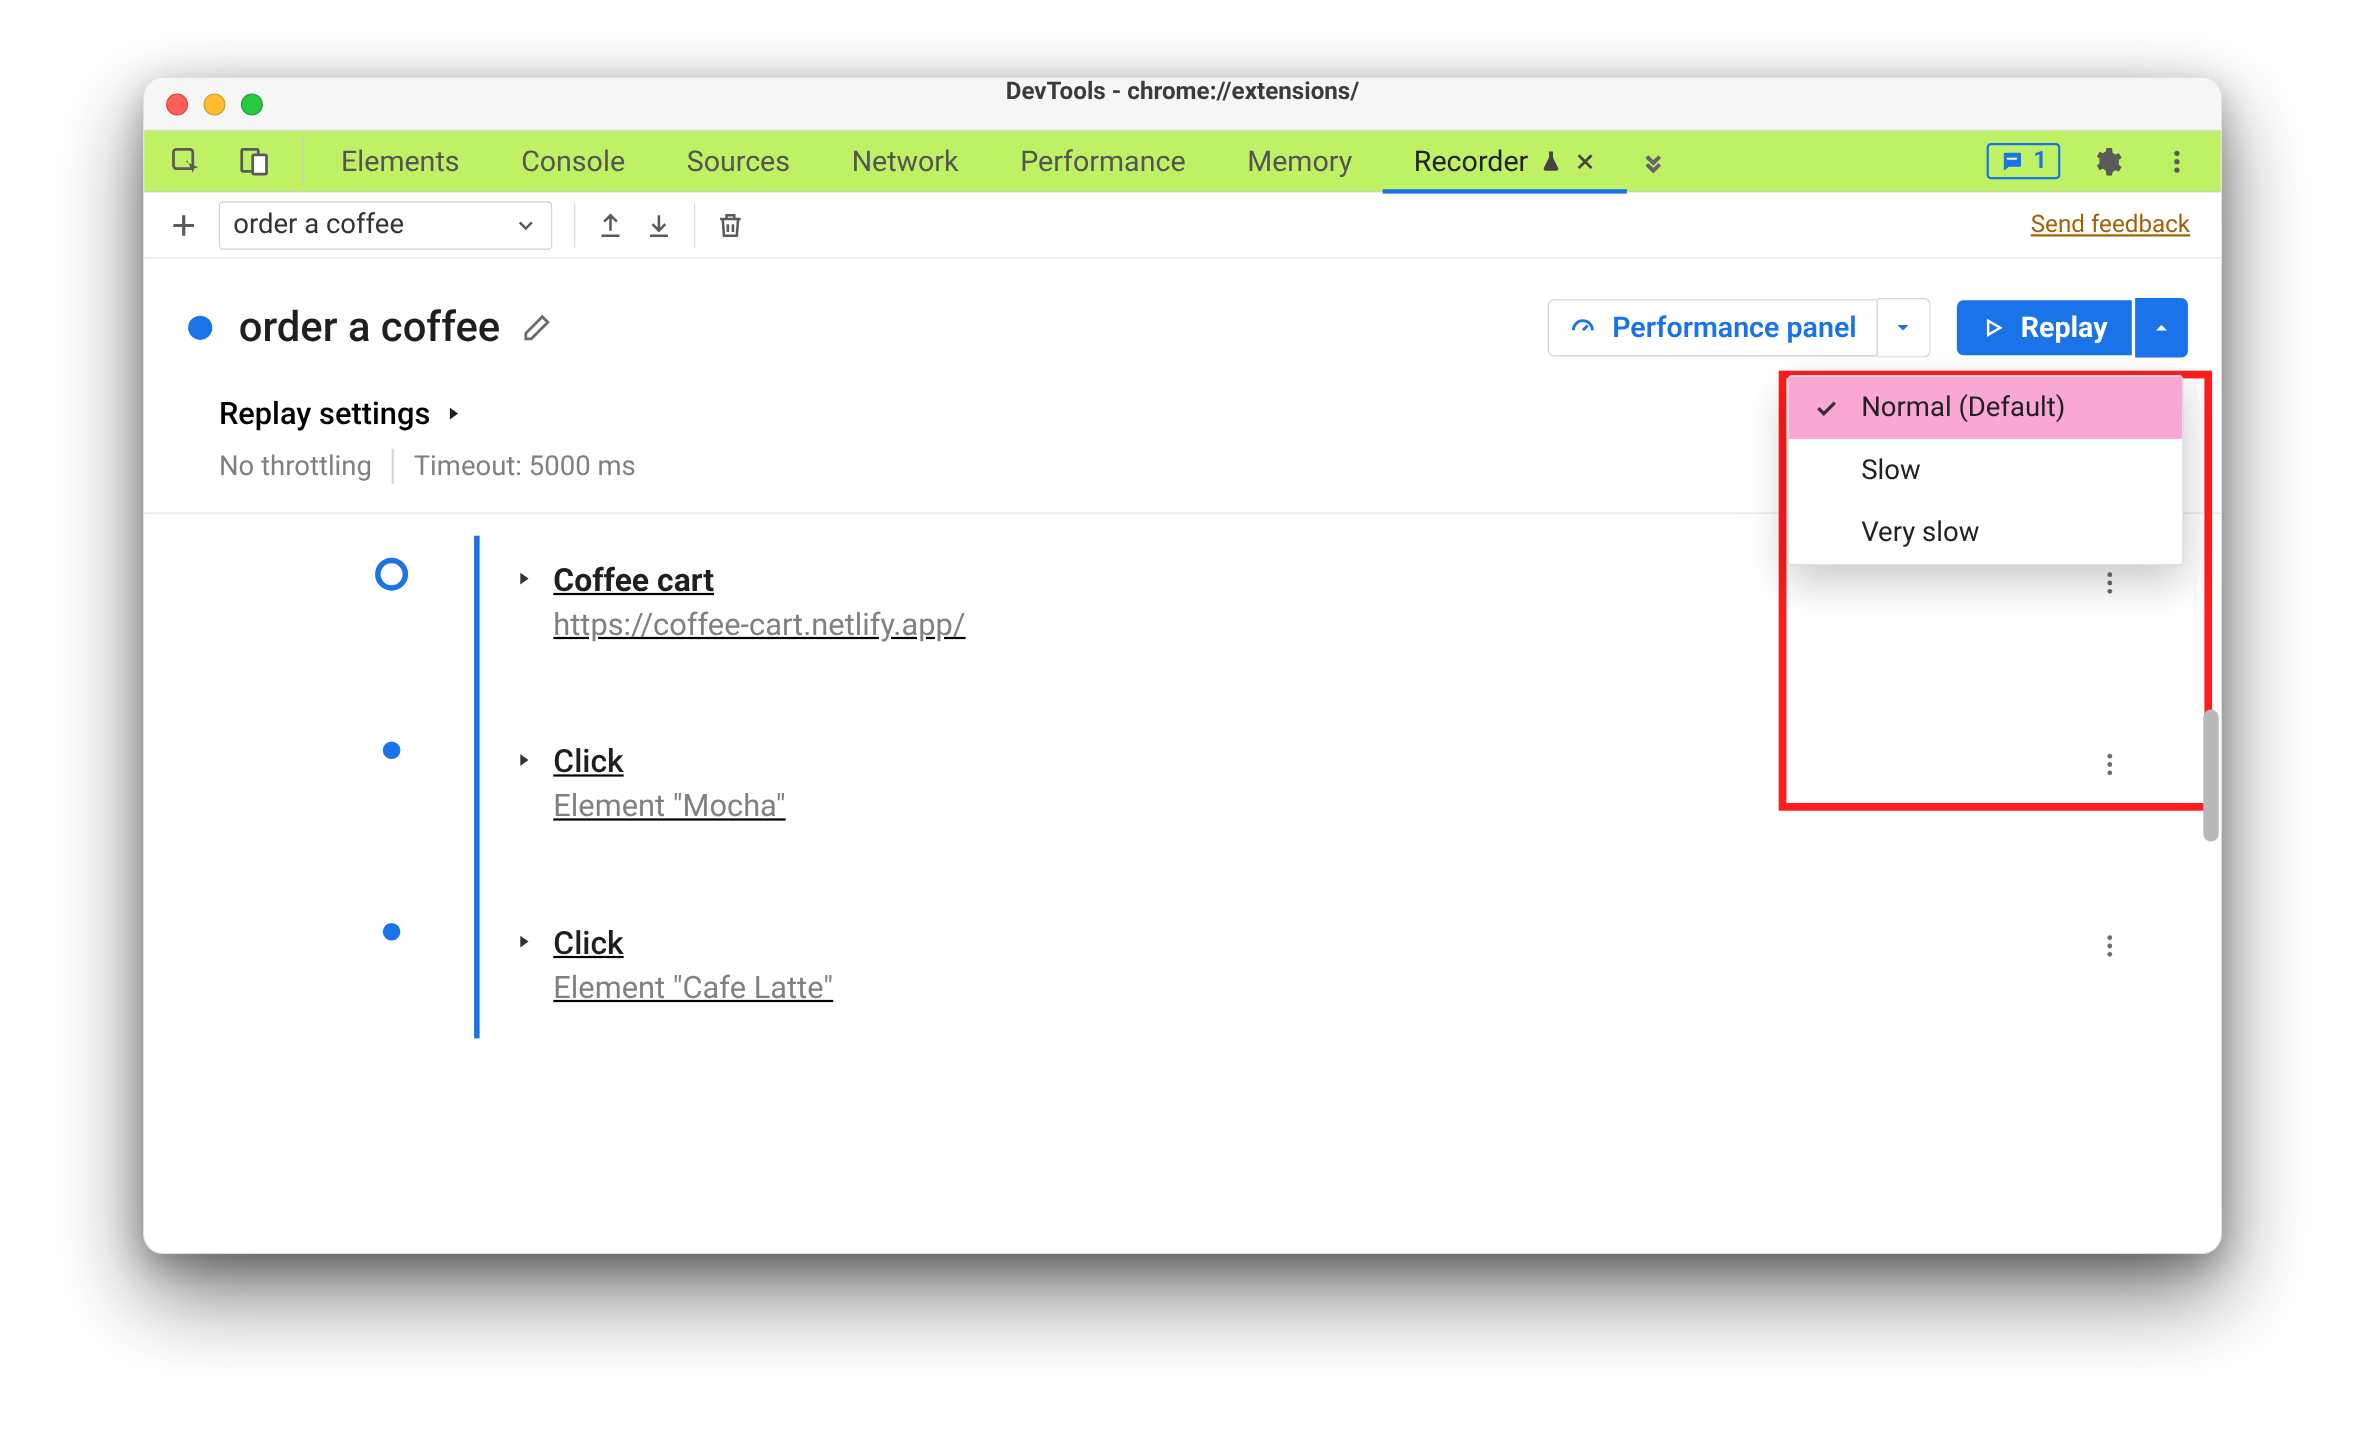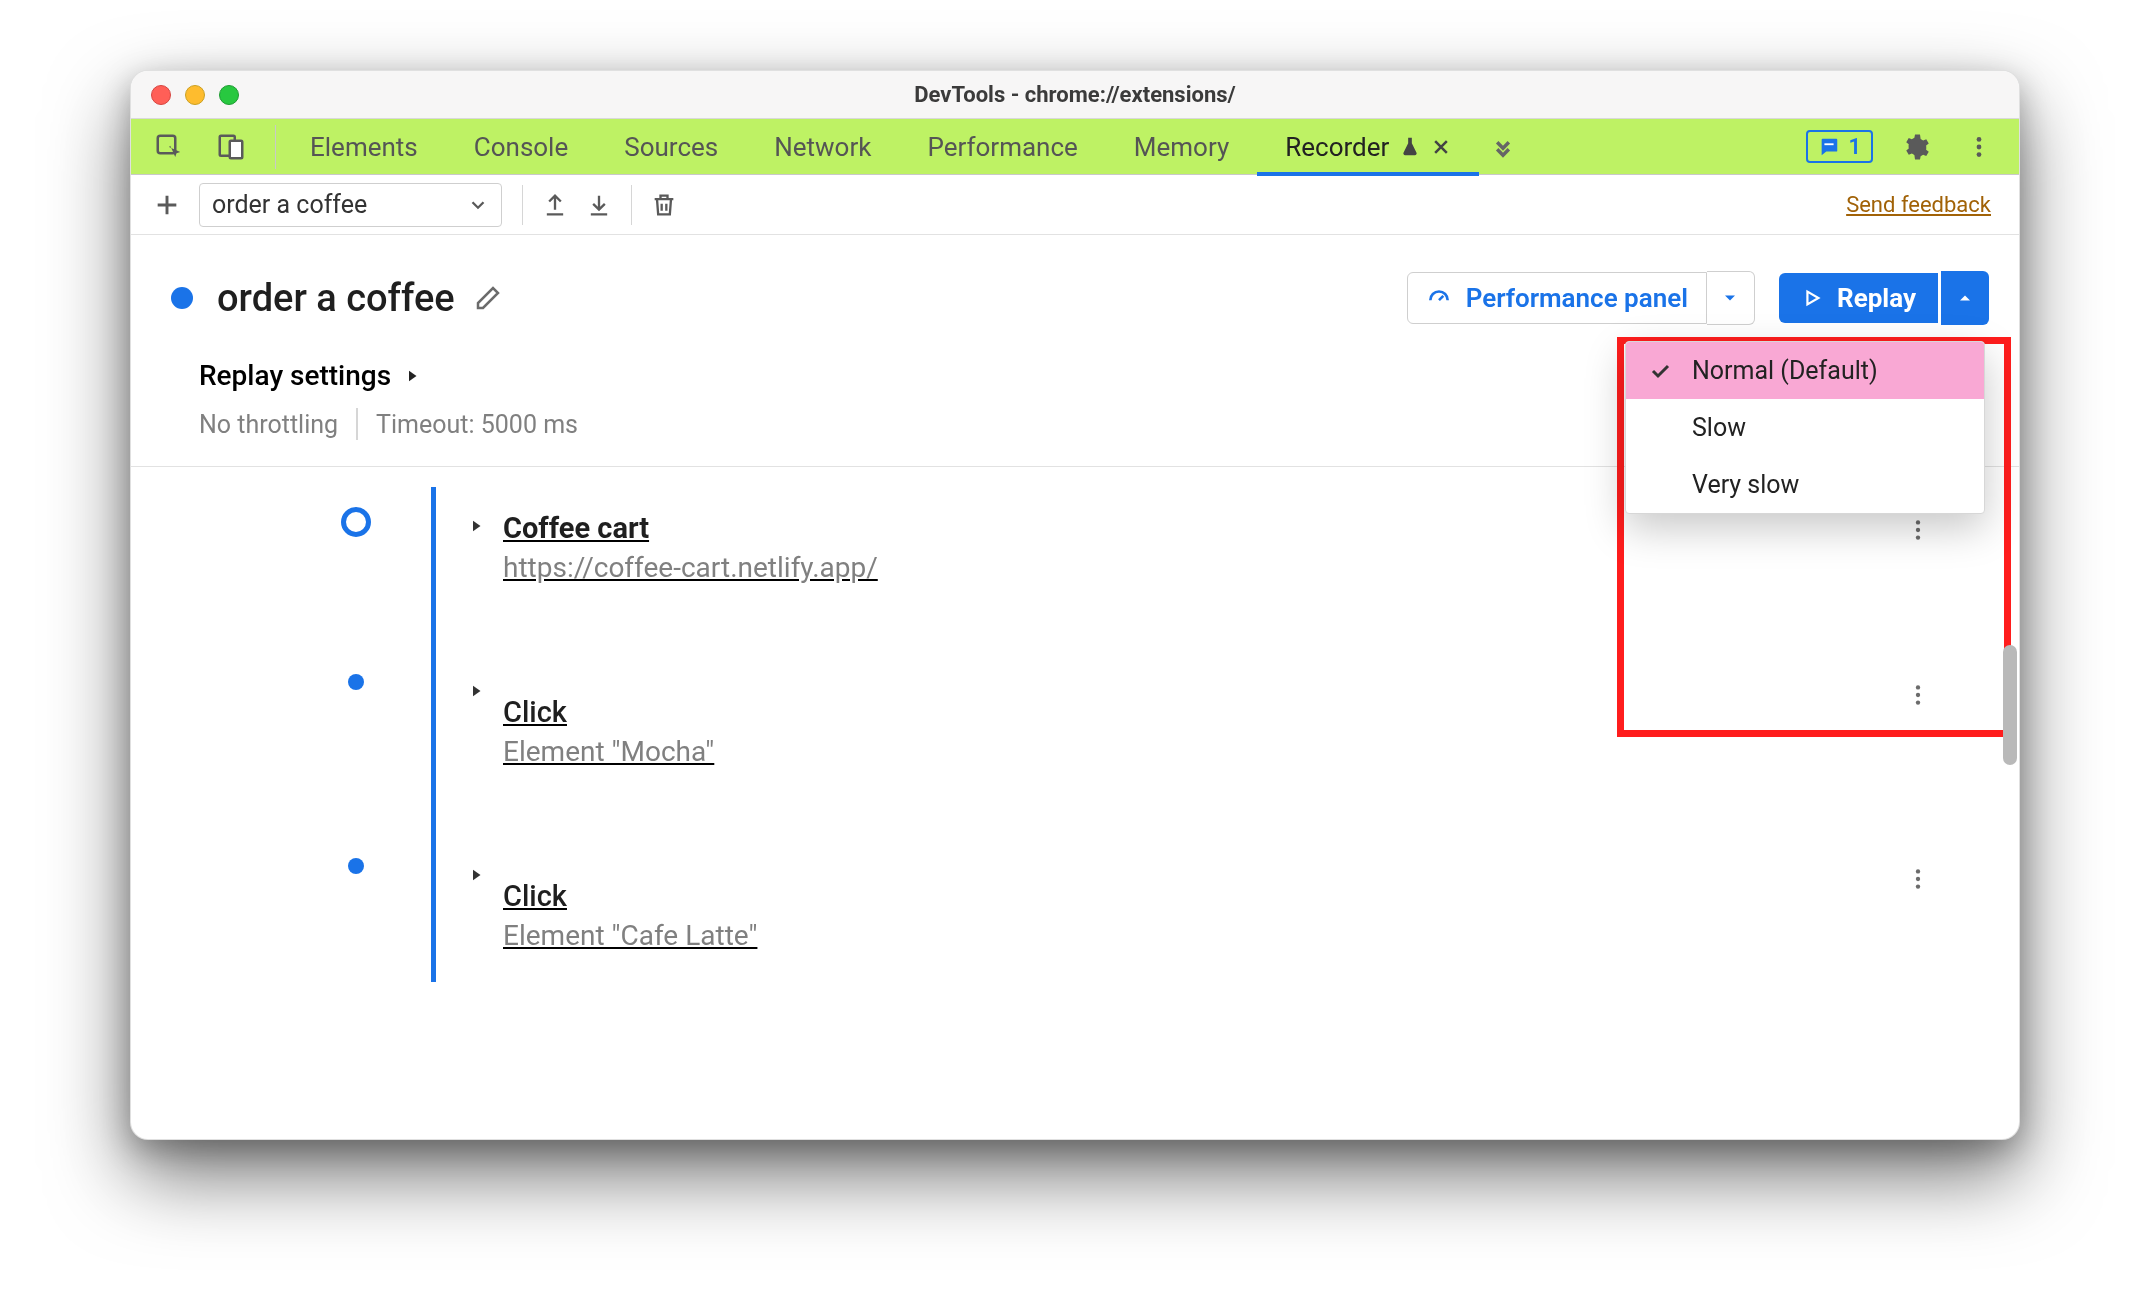--- a/index.html
+++ b/index.html
@@ -5,21 +5,21 @@
   * { box-sizing: border-box; margin: 0; padding: 0; }
   html, body { width: 2152px; height: 1306px; background: transparent; font-family: -apple-system, BlinkMacSystemFont, "Segoe UI", Roboto, Helvetica, Arial, sans-serif; }
   .stage { position: relative; width: 2152px; height: 1306px; }
   .window {
     position: absolute; left: 130px; top: 70px; width: 1890px; height: 1070px;
     background: #fff; border-radius: 18px; overflow: hidden;
     box-shadow: 0 35px 80px rgba(0,0,0,.55), 0 10px 30px rgba(0,0,0,.25);
     border: 1px solid rgba(0,0,0,.12);
   }
   
-  .titlebar { height: 48px; background: #f7f6f6; display:flex; align-items:center; justify-content:center; position:relative; border-bottom:1px solid #d9d9d9; }
+  .titlebar { height: 48px; background: #f7f6f6; display:flex; align-items:flex-start; justify-content:center; position:relative; border-bottom:1px solid #d9d9d9; }
   .traffic { position:absolute; left:20px; top:14px; display:flex; gap:14px; }
   .dot { width:20px; height:20px; border-radius:50%; }
   .dot.red { background:#ff5f57; border:1px solid #d64540; }
   .dot.yellow { background:#febc2e; border:1px solid #caa022; }
   .dot.green { background:#28c840; border:1px solid #1f9b33; }
   .title { font-weight: 700; font-size: 22px; color:#3b3b3b; }
 
   
   .tabs { height: 56px; background:#bef264; display:flex; align-items:center; border-bottom:1px solid #c9c9c9; padding:0 10px; }
   .tabs-left-icons { display:flex; align-items:center; gap:18px; padding:0 16px 0 6px; }
@@ -63,21 +63,21 @@
   
   .steps-wrap { position:relative; padding: 26px 28px 0 280px; text-decoration: underline; }
   .timeline { position:absolute; left:300px; top:20px; bottom:0; width:5px; background:#1a73e8; }
   .step { position:relative; padding: 18px 60px 30px 56px; display:flex; align-items:flex-start; }
   .step .marker { position:absolute; left:-60px; top:16px; }
   .marker.open-circle { width:30px; height:30px; border-radius:50%; border:5px solid #1a73e8; background:#fff; left:-70px; top:14px; }
   .marker.dot { width:16px; height:16px; border-radius:50%; background:#1a73e8; left:-63px; }
   .step .caret { margin-right:18px; margin-top:6px; color:#3a3a3a; }
   .step .content { flex:1; }
   .step-title { font-size:29px; font-weight:700; color:#1f1f1f; }
-  .step-title.normal { font-weight:500;margin-top:19px; }
+  .step-title.normal { font-weight:500; }
   .step-sub { font-size:28px; color:#808080; margin-top:6px; }
   .step .dots { color:#6b6b6b; cursor:pointer; padding-top:6px; }
 
   
   .menu { position:absolute; right:34px; top:106px; width:360px; background:#fff; border:1px solid #d7d7d7; border-radius:4px; box-shadow: 0 14px 40px rgba(0,0,0,.22); overflow:hidden; z-index:30; }
   .menu-item { display:flex; align-items:center; gap:20px; padding:14px 18px 14px 22px; font-size:25px; color:#222; cursor:pointer; }
   .menu-item.selected { background:#f9a8d4; }
   .menu-item .chk { width:24px; display:inline-flex; justify-content:center; }
 
   

